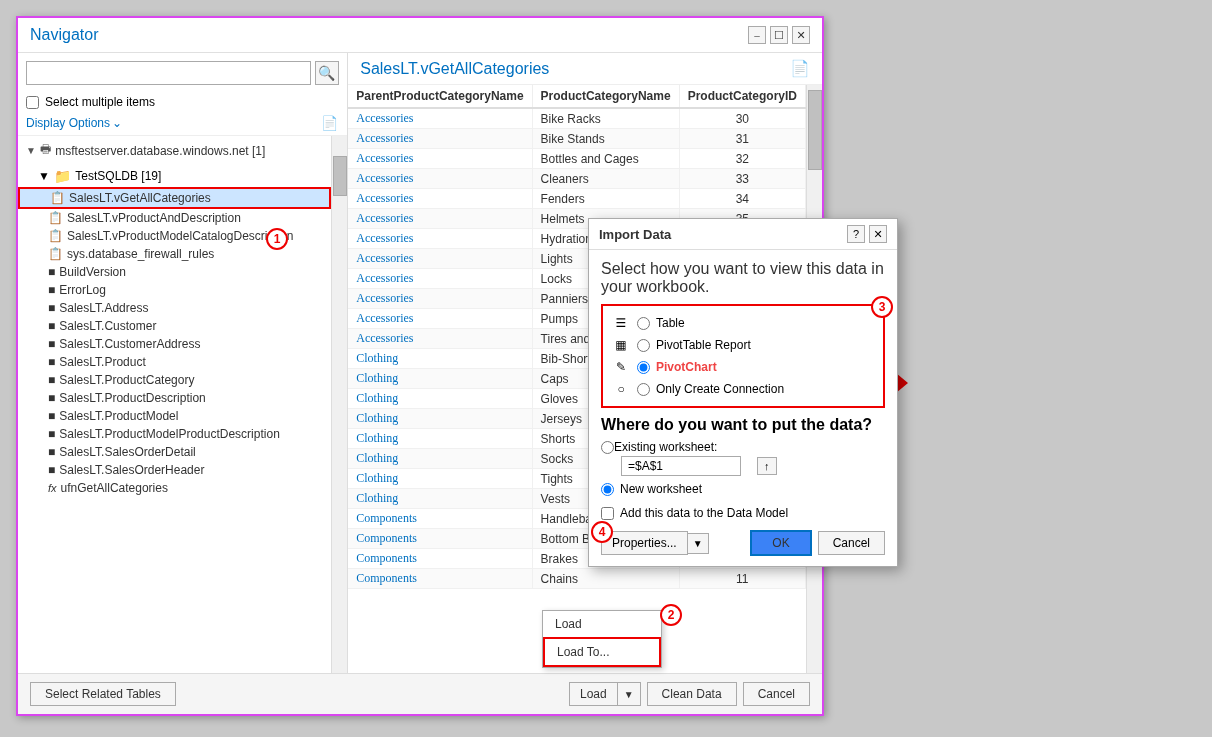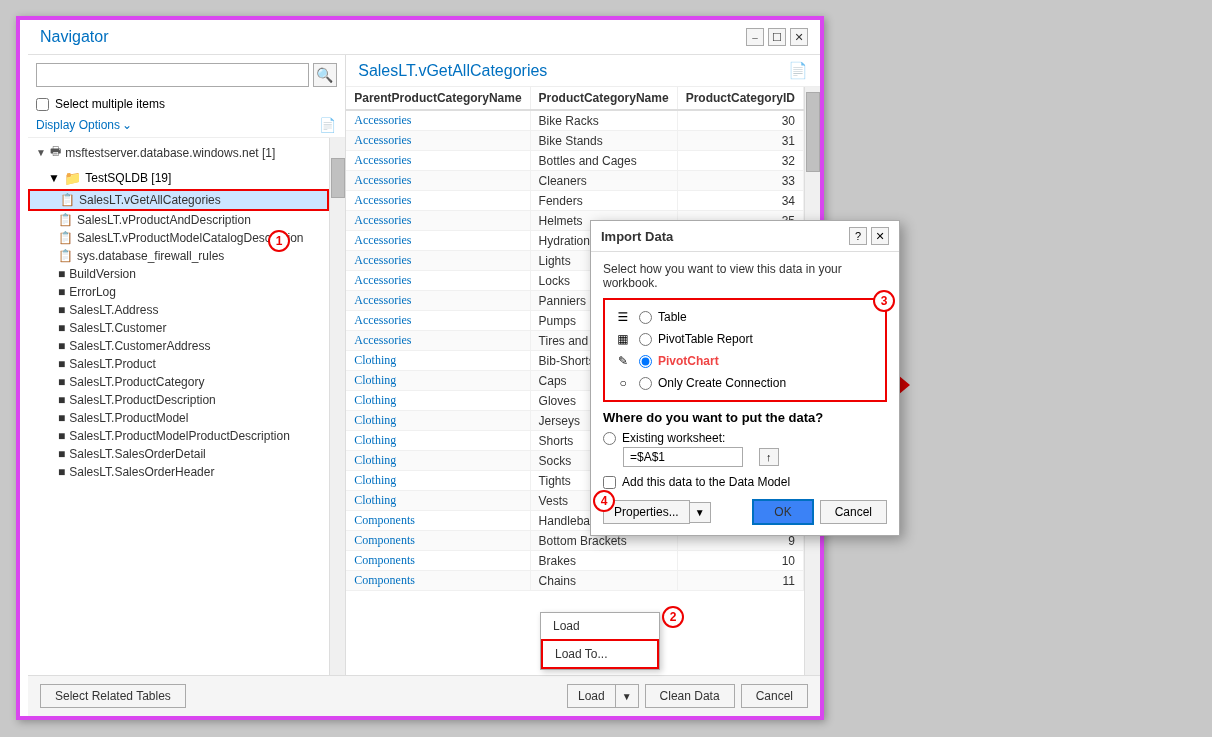--- a/index.html
+++ b/index.html
@@ -1,24 +1,23 @@
 <!DOCTYPE html>
 <html><head>
   <meta charset="utf-8">
   <style>
     * { box-sizing: border-box; margin: 0; padding: 0; }
     body { font-family: 'Segoe UI', Arial, sans-serif; font-size: 12px; background: #c8c8c8; }
 
     .main-window {
       width: 808px;
       background: #fff;
-      border: 4px solid #d946ef;
+      border: 2px solid #d946ef;
       box-shadow: 2px 2px 8px rgba(0,0,0,0.3);
       position: relative;
-      padding-left: 8px;
     }
 
     .title-bar {
       background: #fff;
       padding: 8px 12px;
       display: flex;
       align-items: center;
       justify-content: space-between;
       border-bottom: 1px solid #e0e0e0;
     }
@@ -213,21 +212,21 @@
 
     .data-table td {
       border-bottom: 1px solid #f0f0f0;
       border-right: 1px solid #f0f0f0;
       padding: 2px 8px;
       color: #333;
     }
 
     .data-table tr:nth-child(even) td { background: #fafafa; }
 
-    .data-table td.number { text-align: right; }
+    .data-table td.number { text-align: center; }
     .data-table td.blue-text { color: #0070c0; font-family: Liberation Serif, serif; }
 
     
     .bottom-bar {
       padding: 8px 12px;
       display: flex;
       align-items: center;
       justify-content: space-between;
       border-top: 1px solid #ddd;
       background: #f5f5f5;
@@ -311,21 +310,21 @@
       border-bottom: 1px solid #ddd;
     }
 
     .dialog-title { font-size: 13px; font-weight: 600; color: #333; }
 
     .dialog-controls { display: flex; gap: 4px; }
     .dialog-btn { width: 18px; height: 18px; border: 1px solid #aaa; background: #f5f5f5; cursor: pointer; display: flex; align-items: center; justify-content: center; font-size: 11px; }
 
     .dialog-body { padding: 10px 12px; }
 
-    .dialog-desc { font-size: 12px; color: #333; margin-bottom: 8px; }
+    .dialog-desc { font-size: 16px; color: #333; margin-bottom: 8px; }
 
     .option-group {
       border: 2px solid #e00;
       padding: 6px 8px;
       margin-bottom: 8px;
     }
 
     .radio-option {
       display: flex;
       align-items: center;
@@ -334,23 +333,23 @@
       font-size: 12px;
     }
 
     .radio-option input[type="radio"] { cursor: pointer; }
 
     .radio-icon { width: 20px; height: 16px; display: inline-flex; align-items: center; justify-content: center; }
 
     .pivot-chart-selected { color: #ef4444; font-weight: bold; }
 
     .where-section { margin-bottom: 8px; }
-    .where-title { font-size: 13px; font-weight: 600; margin-bottom: 4px; }
-
-    .existing-ws { display: flex; align-items: center; gap: 6px; padding: 2px 0; font-size: 12px; }
+    .where-title { font-size: 16px; font-weight: 600; margin-bottom: 4px; }
+
+    .existing-ws { display: flex; align-items: center; padding: 2px 0; font-size: 12px; }
     .new-ws { display: flex; align-items: center; gap: 6px; padding: 2px 0; font-size: 12px; }
 
     .ws-input-row { display: flex; align-items: center; gap: 16px; margin-left: 20px; margin-bottom: 4px; }
     .ws-input { border: 1px solid #aaa; padding: 2px 6px; font-size: 12px; width: 120px; }
 
     .data-model-row { display: flex; align-items: center; gap: 6px; font-size: 12px; margin-bottom: 10px; }
 
     .dialog-footer { display: flex; justify-content: flex-end; gap: 6px; align-items: center; }
 
     .properties-btn { display: flex; align-items: center; gap: 0; margin-right: auto; }
@@ -480,20 +479,24 @@
                 <span>■</span>
                 <span>SalesLT.ProductModelProductDescription</span>
               </div>
               <div class="tree-item">
                 <span>■</span>
                 <span>SalesLT.SalesOrderDetail</span>
               </div>
               <div class="tree-item">
                 <span>■</span>
                 <span>SalesLT.SalesOrderHeader</span>
+              </div>
+              <div class="tree-item">
+                <span style="font-size:11px;font-style:italic;">fx</span>
+                <span>ufnGetAllCategories</span>
               </div>
             </div>
 
             <div class="scrollbar-track">
               <div class="scrollbar-thumb"></div>
             </div>
           </div>
         </div>
       </div>
 
@@ -724,20 +727,24 @@
 
           <div class="existing-ws">
             <input type="radio" name="wheretarget" style="">
             <span>Existing worksheet:</span>
           </div>
           <div class="ws-input-row">
             <input class="ws-input" type="text" value="=$A$1" style="">
             <button style="padding:2px 6px;border:1px solid #aaa;background:#f5f5f5;cursor:pointer;font-size:11px;">↑</button>
           </div>
 
+          <div class="new-ws">
+            <input type="radio" name="wheretarget" checked="" style="">
+            <span>New worksheet</span>
+          </div>
         </div>
 
         <div class="data-model-row">
           <input type="checkbox" style="">
           <span>Add this data to the Data Model</span>
         </div>
 
         <div class="dialog-footer">
           <div class="properties-btn">
             <div style="position:relative;">

